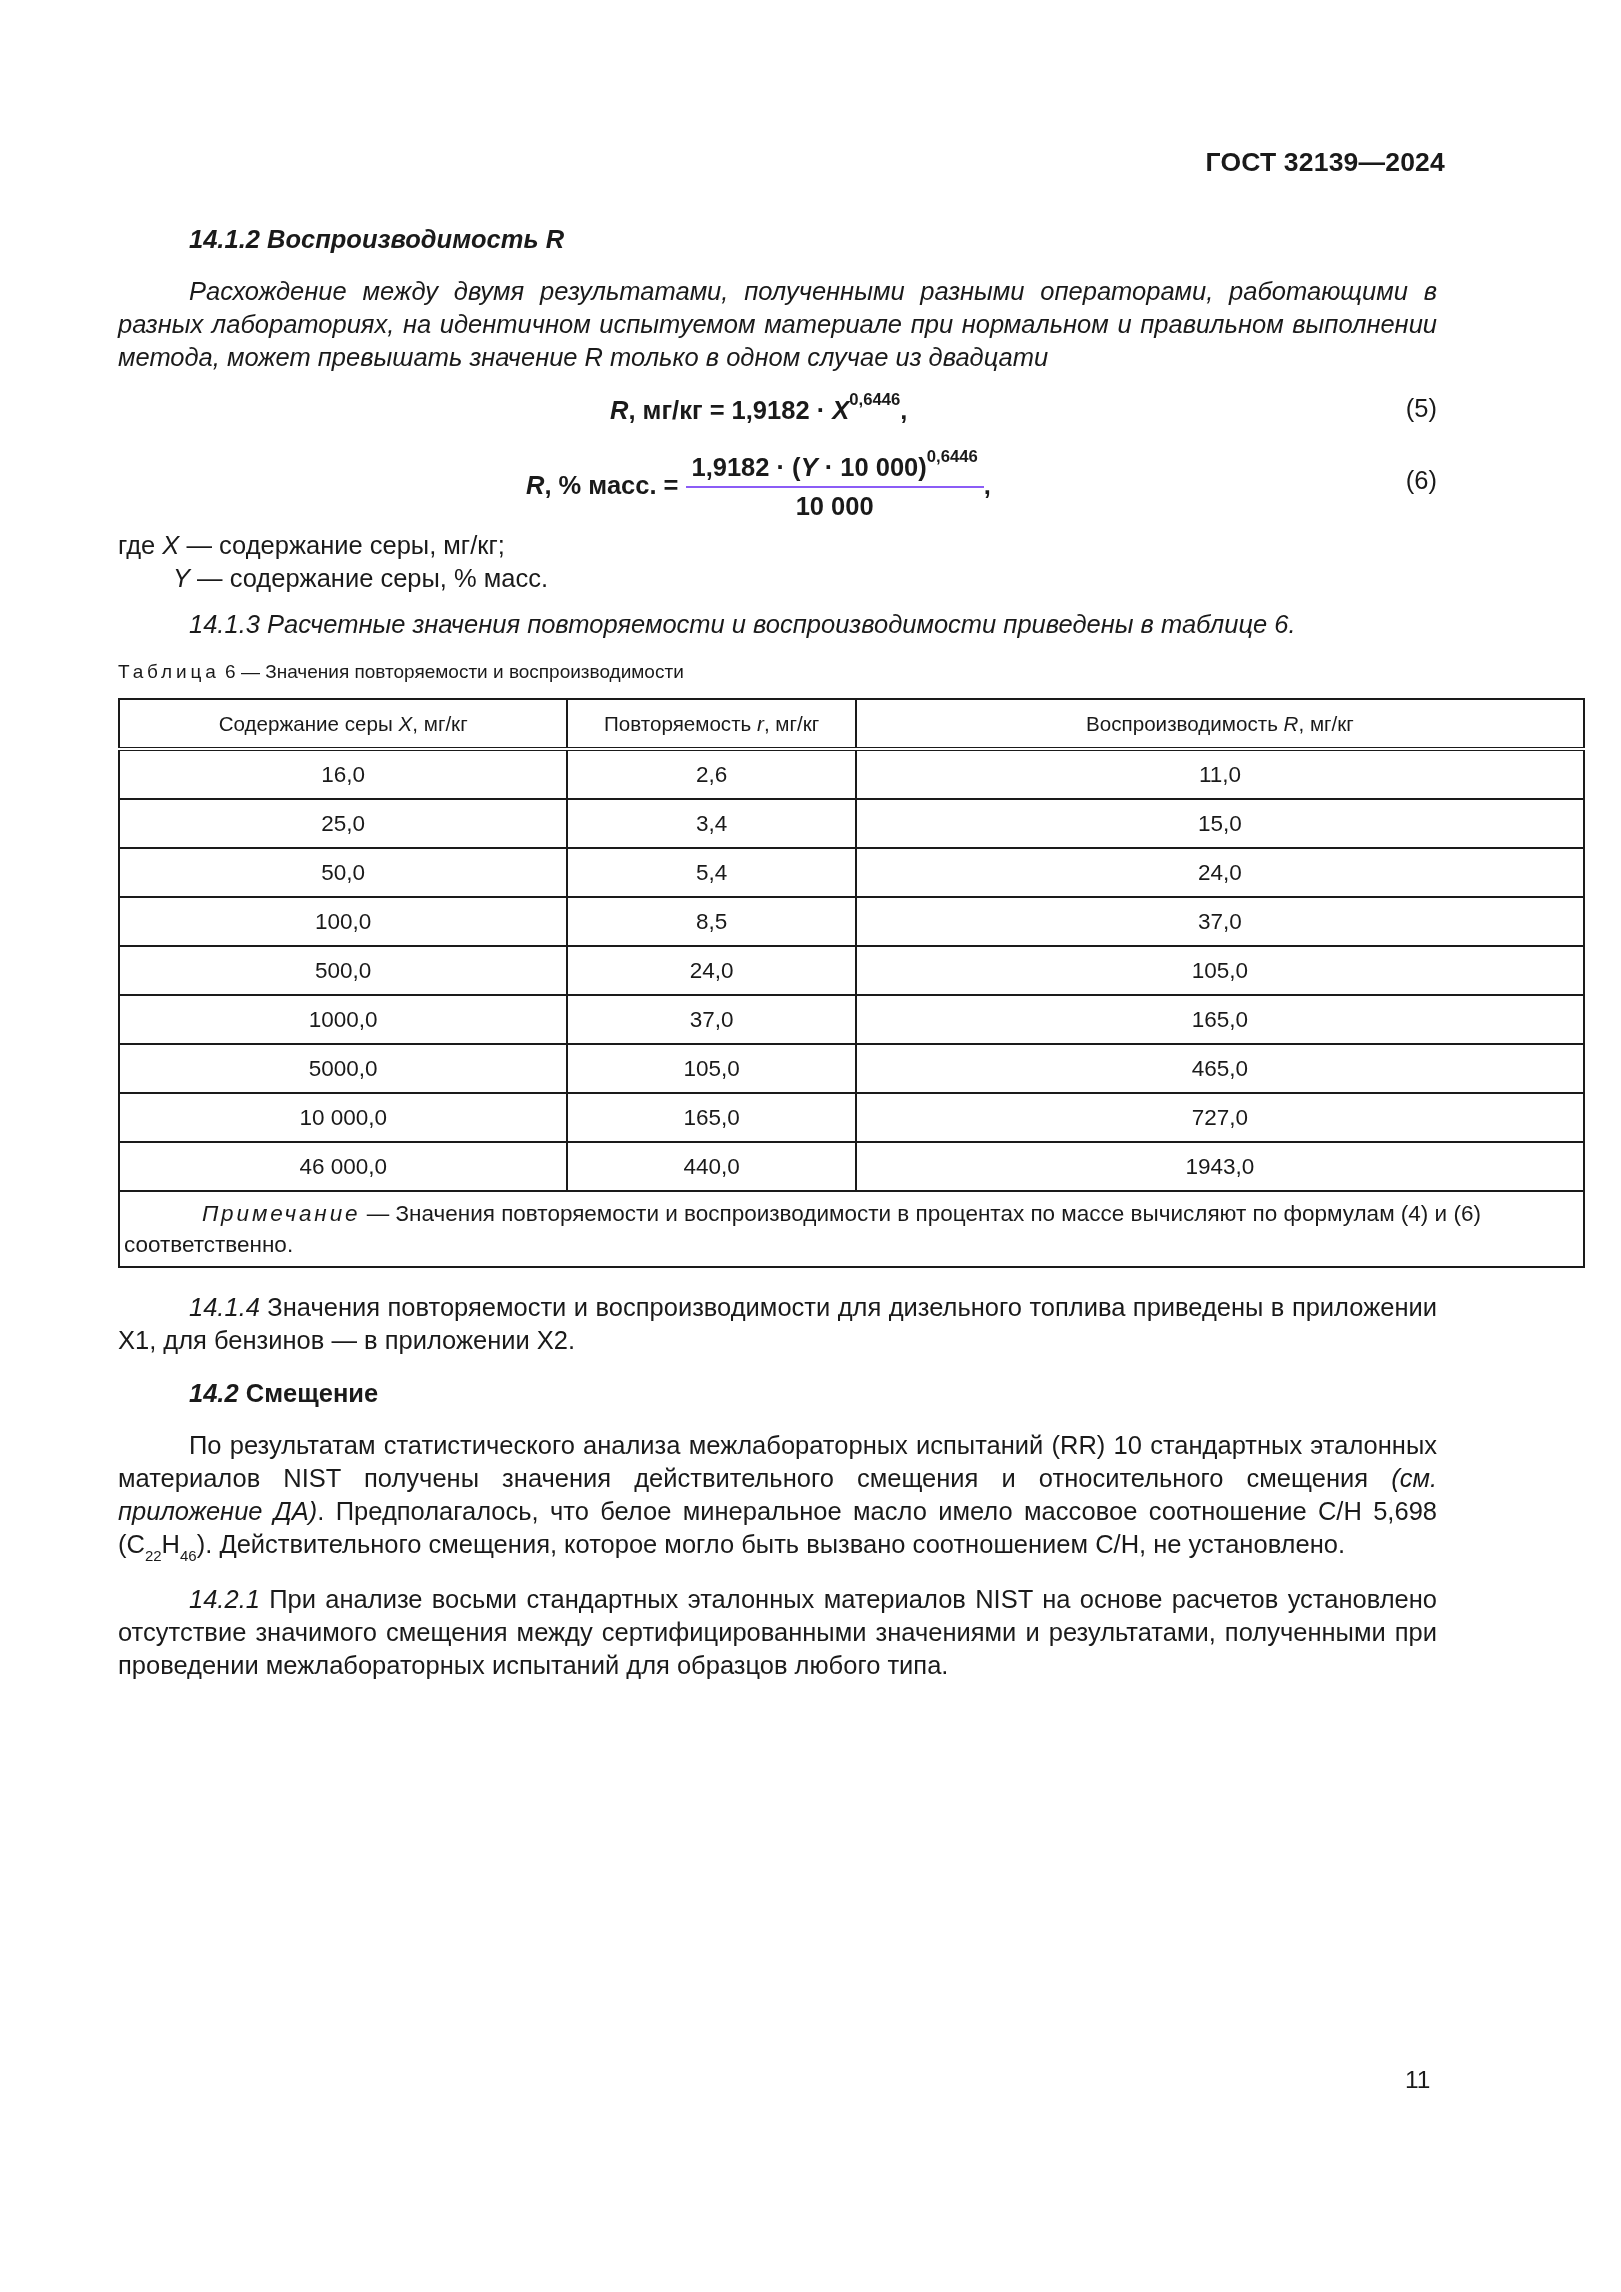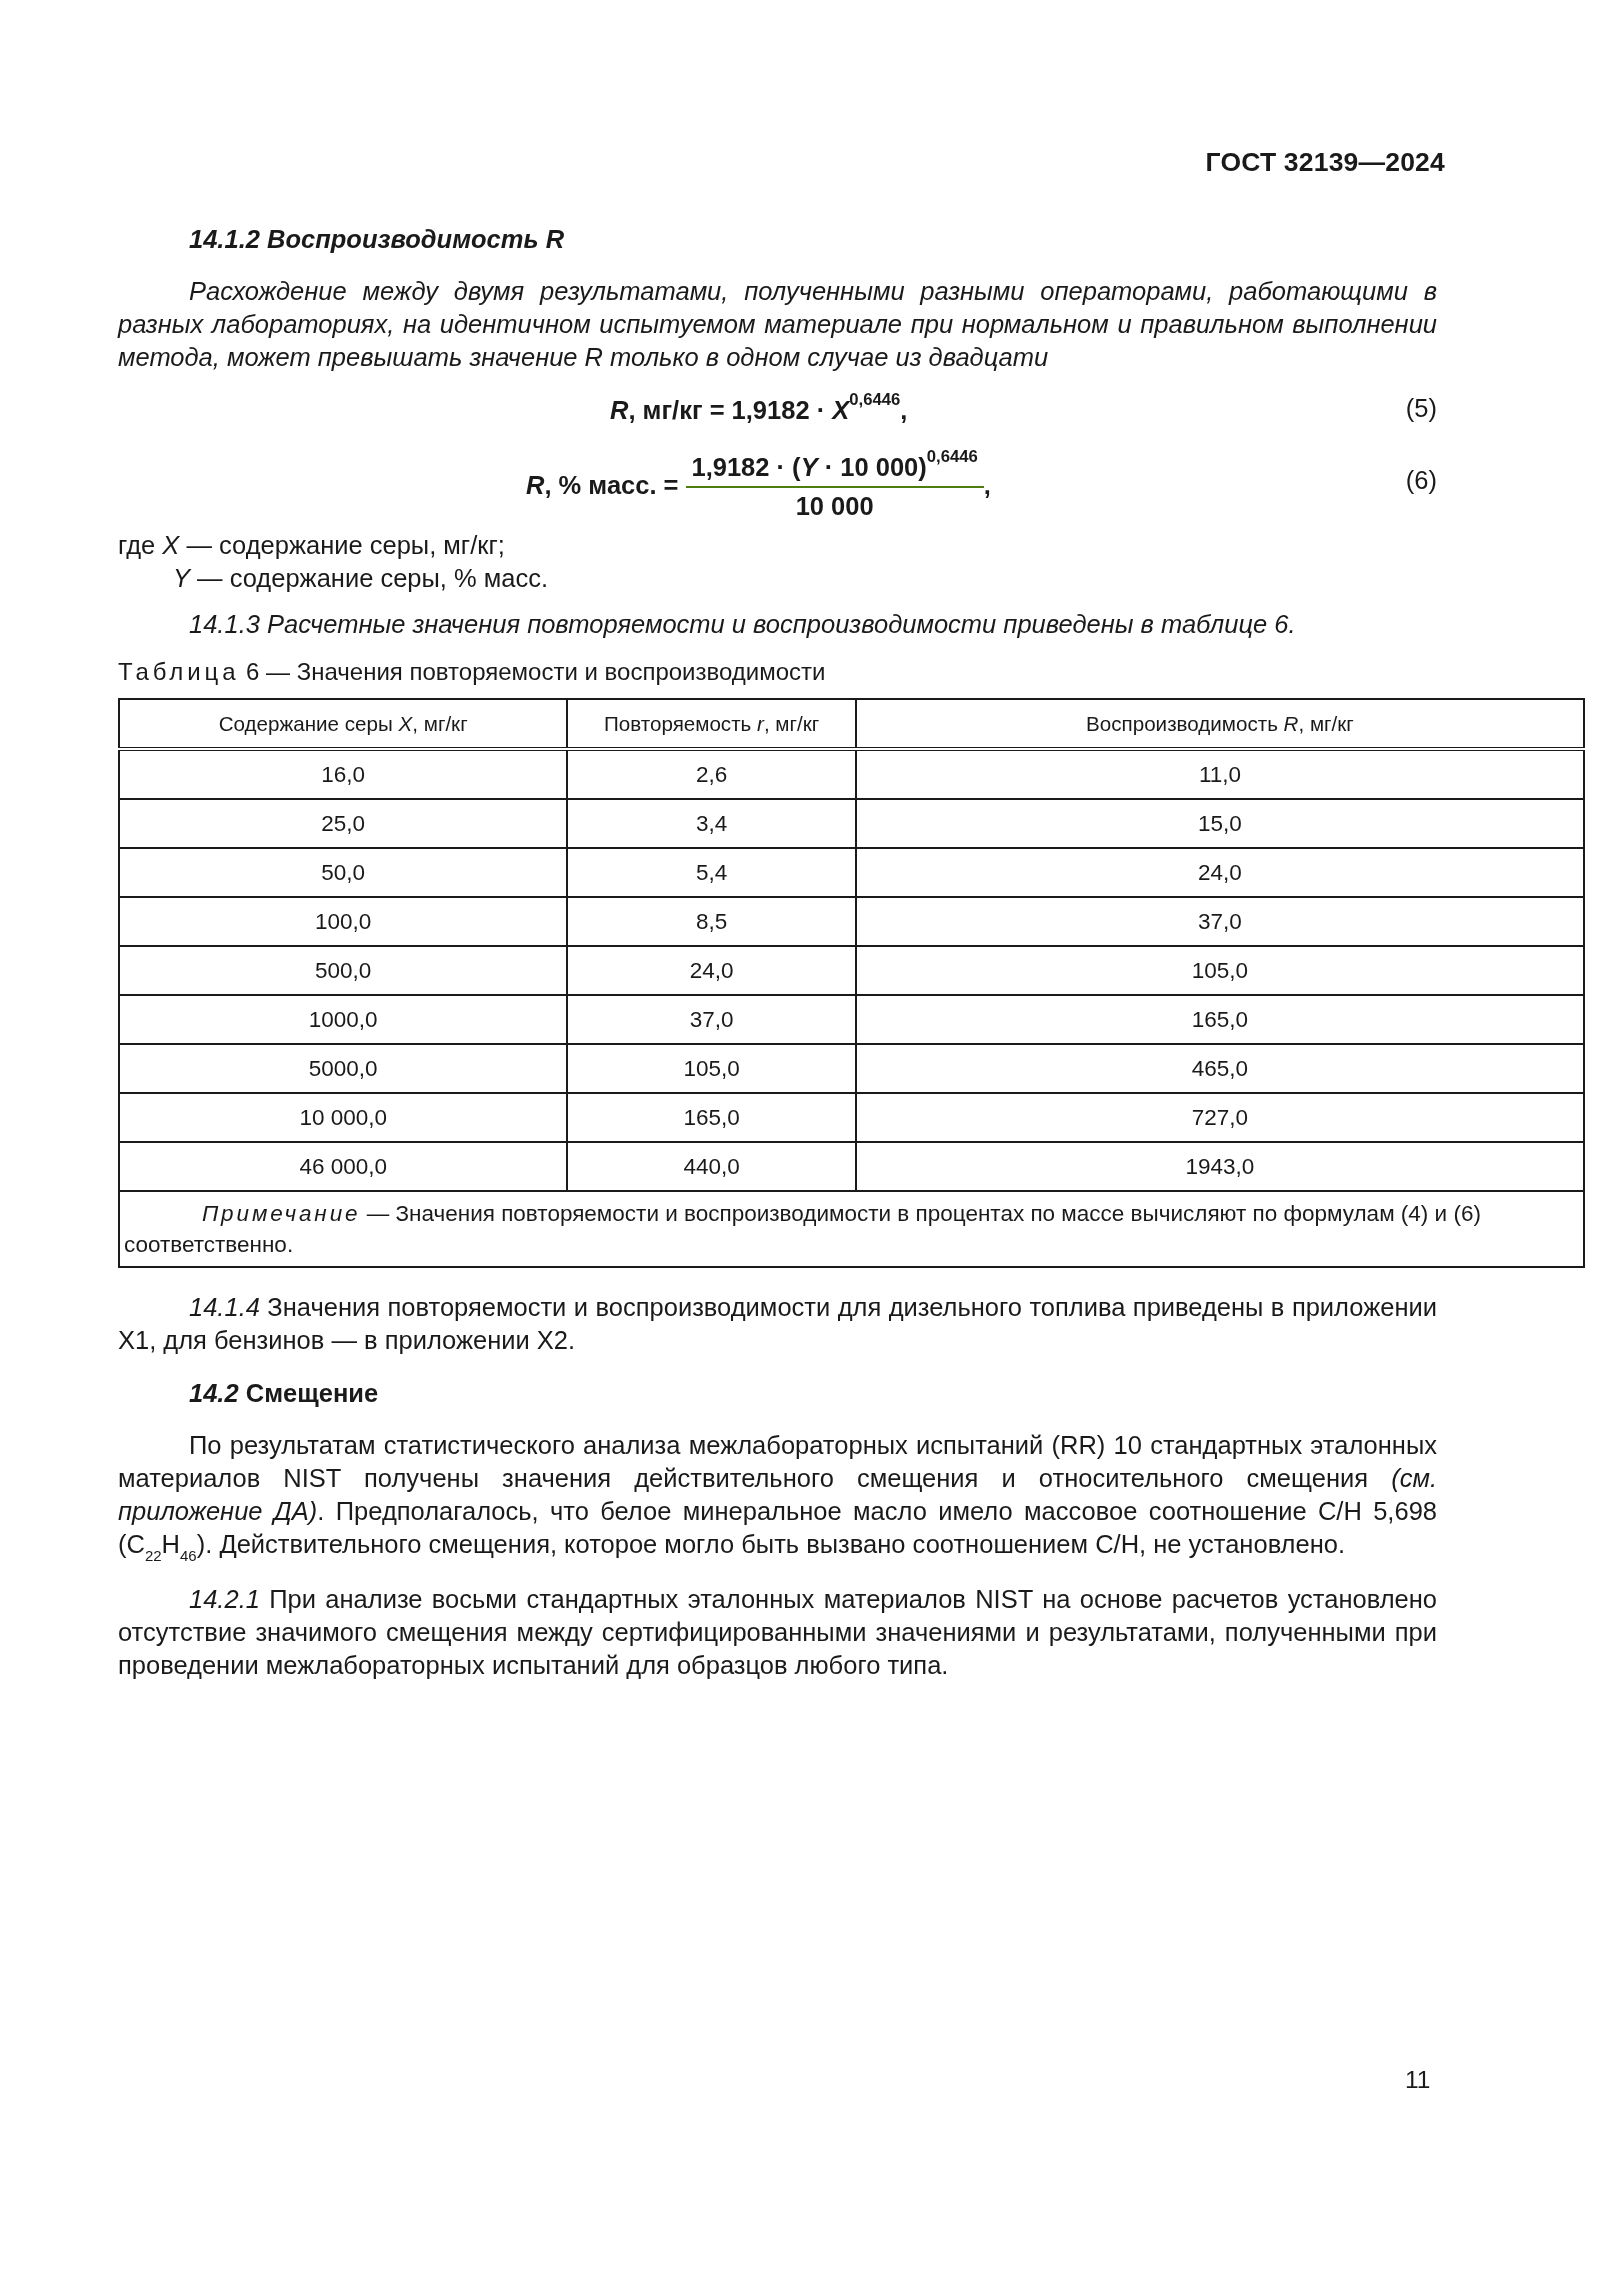--- a/index.html
+++ b/index.html
@@ -17,27 +17,27 @@
     }
     .indent { text-indent: 71px; margin-top: 19px; }
     .ital { font-style: italic; }
     .bold { font-weight: bold; }
     p { margin: 0; text-align: justify; }
     .heading { margin: 0; text-indent: 71px; font-weight: bold; }
     .formula-row { position: relative; height: 59px; }
     .formula { position: absolute; font-size: 25.5px; }
     .eqno { position: absolute; right: 0; font-size: 25.5px; }
     .frac { display: inline-block; vertical-align: middle; text-align: center; }
-    .frac .num { display: block; border-bottom: 2px solid #4d7c0f; padding: 0 5.9px 2px 5.9px; }
+    .frac .num { display: block; border-bottom: 2px solid #8b5cf6; padding: 0 5.9px 2px 5.9px; }
     .frac .den { display: block; padding-top: 2px; }
     sup { font-size: 16.7px; vertical-align: 13.7px; line-height: 0; }
     sub { font-size: 15px; vertical-align: -7.8px; line-height: 0; }
     .where-row { margin: 0; }
     .where-row.second { padding-left: 55px; }
-    .caption { font-size: 24px; margin-top: 13.7px; margin-bottom: 9.8px; }
+    .caption { font-size: 19px; margin-top: 13.7px; margin-bottom: 9.8px; }
     .caption .spaced { letter-spacing: 3.9px; }
     table { border-collapse: collapse; width: 1467px; font-size: 22.5px; }
     th, td { border: 2px solid #1a1a1a; text-align: center; }
     th { font-weight: normal; height: 45px; font-size: 20.6px; }
     thead tr th { border-bottom: 4.9px double #1a1a1a; }
     td { height: 45px; }
     td.note { text-align: left; padding: 5.9px 3.9px 5.9px 3.9px; line-height: 31px; }
     td.note .note-label { font-style: italic; letter-spacing: 2.9px; padding-left: 78px; }
     .sp { margin-top: 13.7px; }
     .page-number { position: absolute; left: 1405px; top: 2066px; font-size: 24.5px; }

